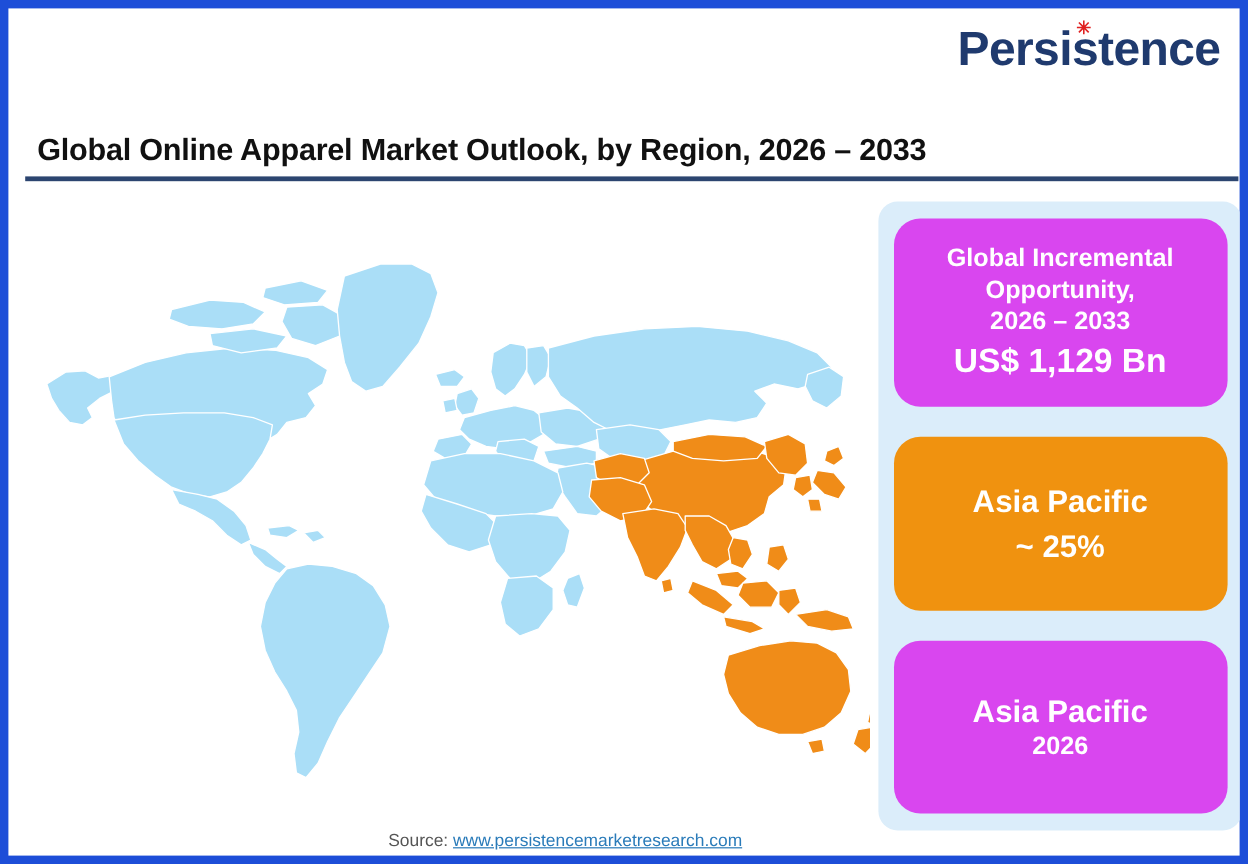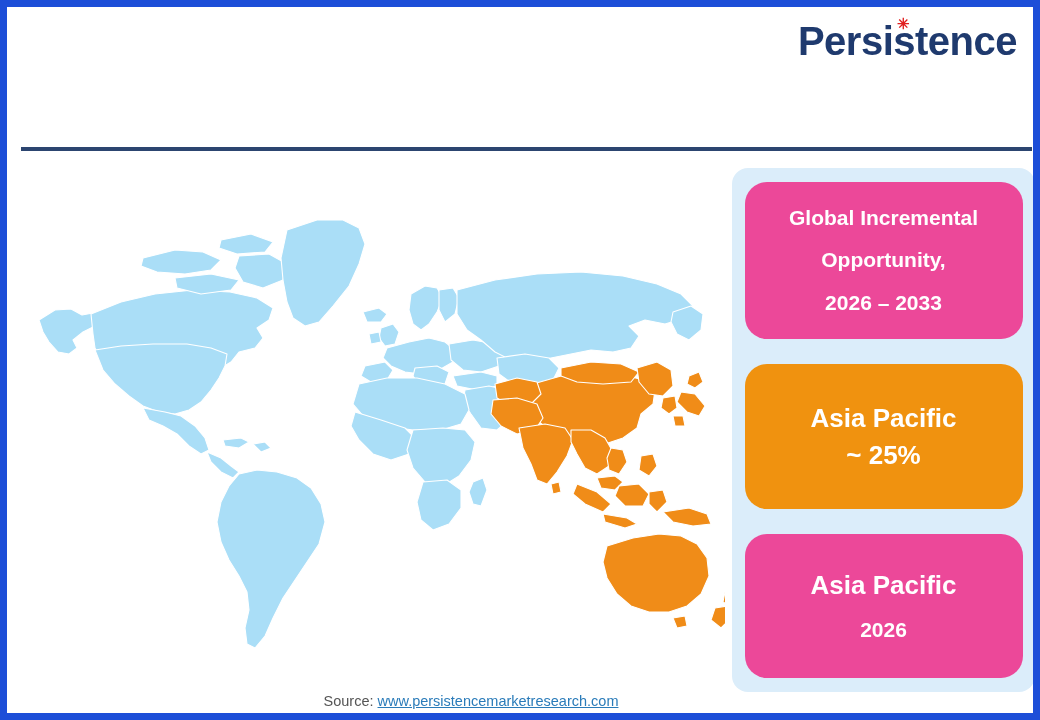--- a/index.html
+++ b/index.html
@@ -112,21 +112,21 @@
     border-radius: 22px;
     box-sizing: border-box;
     display: flex;
     flex-direction: column;
     align-items: center;
     justify-content: center;
     text-align: center;
     color: #ffffff;
     padding: 10px 14px;
   }
-  .card-navy  { background: #ec4899; gap: 16px; }
+  .card-navy  { background: #d946ef; }
   .card-orange{ background: #f0920f; }
 
   .card-1 { height: 157px; }
   .card-2 { height: 145px; }
   .card-3 { height: 144px; }
 
   .line-sm {
     font-size: 19px;
     font-weight: bold;
     line-height: 1.22;
@@ -171,20 +171,21 @@
 
 <div class="page">
 
   <div class="logo-block">
     <div class="logo-main">
       <span>Persistence</span>
       <span class="logo-star">✳</span>
     </div>
   </div>
 
+  <div class="title">Global Online Apparel Market Outlook, by Region, 2026 – 2033</div>
   <div class="title-rule"></div>
 
   <div class="map-wrap">
     <svg viewBox="0 0 700 510" preserveAspectRatio="xMidYMid meet">
       <g fill="#aadef7" stroke="#ffffff" stroke-width="1.1" stroke-linejoin="round">
 
         <path d="M14,158 L30,148 L46,147 L57,153 L68,151 L74,156 L70,164 L58,170 L48,178 L52,186 L44,192 L33,190 L24,180 L18,170 Z"></path>
 
         <path d="M66,152 L96,140 L130,132 L168,128 L205,130 L232,136 L248,146 L244,158 L232,166 L238,176 L230,186 L214,190 L206,200 L196,206 L180,206 L168,212 L150,212 L136,210 L120,212 L104,210 L88,206 L76,198 L70,186 L68,172 Z"></path>
 
@@ -285,20 +286,21 @@
       </g>
     </svg>
   </div>
 
   <div class="side-panel">
 
     <div class="stat-card card-navy card-1">
       <div class="line-md">Global Incremental</div>
       <div class="line-md">Opportunity,</div>
       <div class="line-md">2026 – 2033</div>
+      <div class="line-xl amount">US$ 1,129 Bn</div>
     </div>
 
     <div class="stat-card card-orange card-2">
       <div class="line-lg">Asia Pacific</div>
       <div class="line-lg pct">~ 25%</div>
     </div>
 
     <div class="stat-card card-navy card-3">
       <div class="line-lg">Asia Pacific</div>
       <div class="line-md">2026</div>

